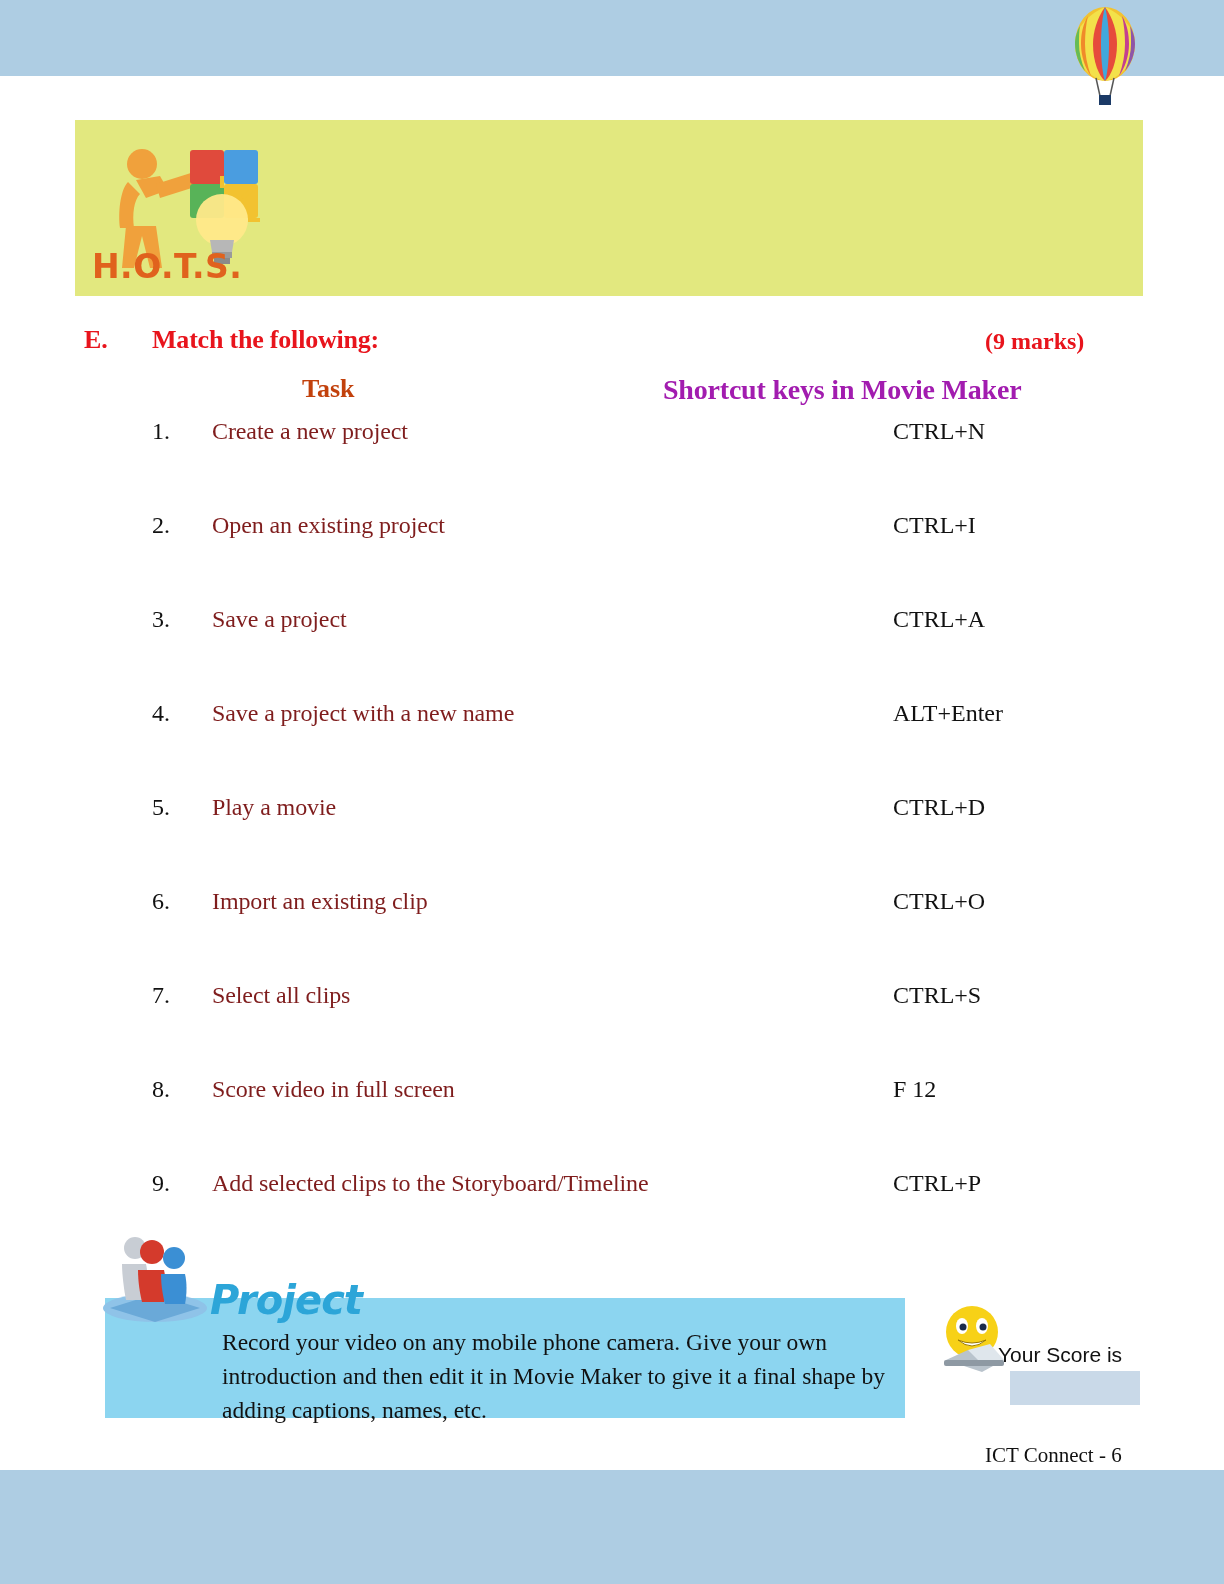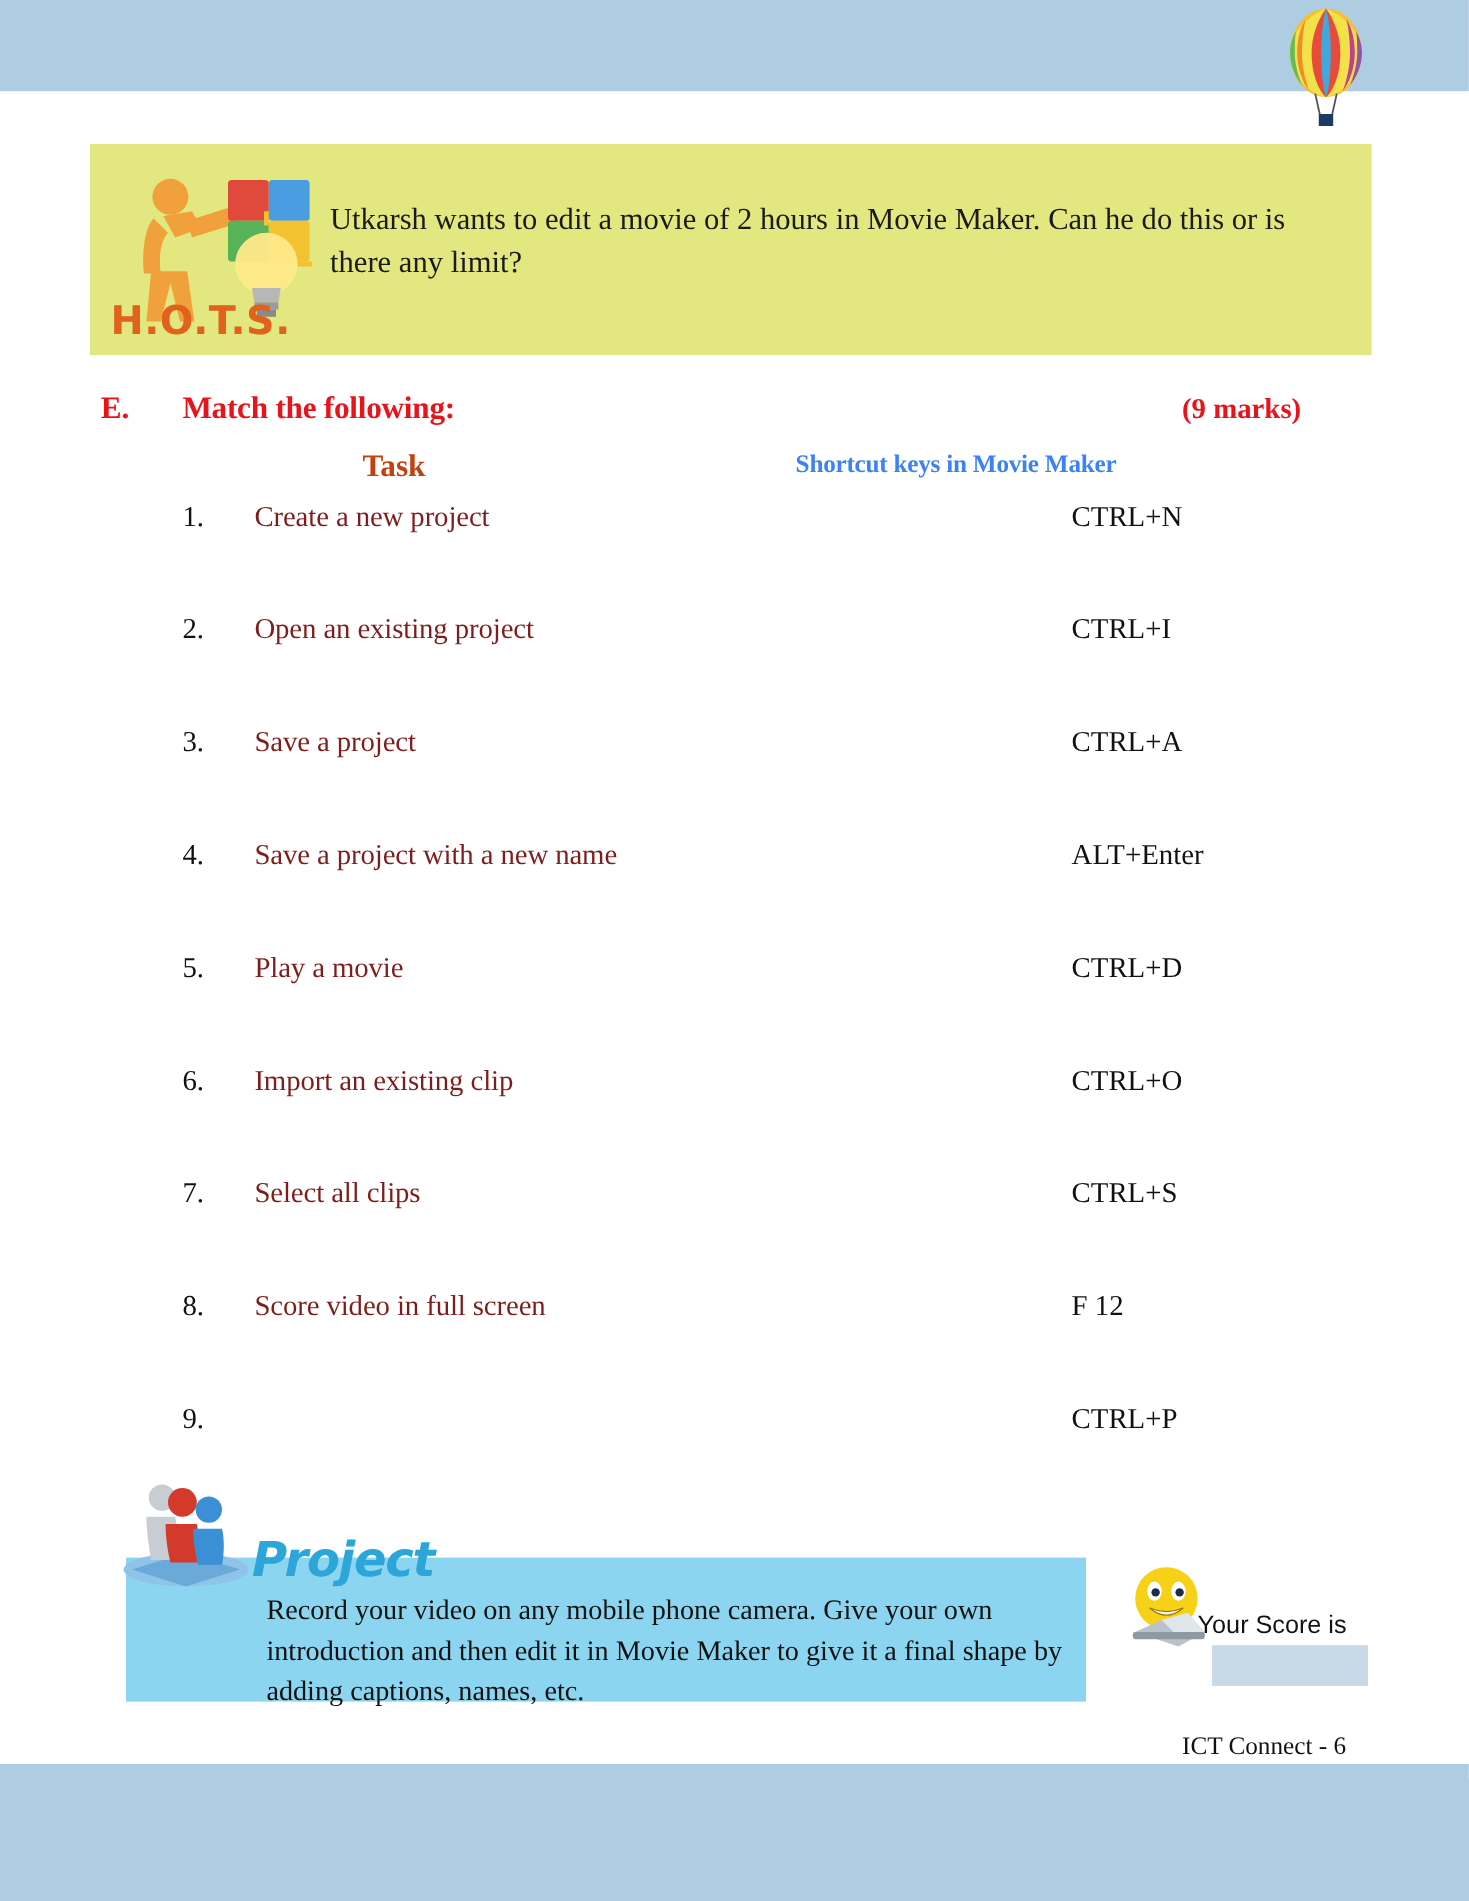--- a/index.html
+++ b/index.html
@@ -103,22 +103,22 @@
     top: 374px;
     font-weight: bold;
     font-size: 26px;
     color: #c2410c;
   }
   .col-head-keys {
     position: absolute;
     left: 663px;
     top: 374px;
     font-weight: bold;
-    font-size: 21px;
-    color: #3b82f6;
+    font-size: 28px;
+    color: #a21caf;
     letter-spacing: -0.2px;
     font-family: Liberation Serif, serif;
   }
   
   .match-list {
     position: absolute;
     left: 0;
     top: 418px;
     width: 1224px;
   }
@@ -274,21 +274,20 @@
       <circle cx="124" cy="92" r="26" fill="#ffe98a" opacity="0.95"></circle>
       <path d="M112 112 L136 112 L134 124 L114 124 Z" fill="#b7b7b7"></path>
       <rect x="114" y="124" width="20" height="6" fill="#9a9a9a"></rect>
       <rect x="116" y="130" width="16" height="6" fill="#8a8a8a"></rect>
       <line x1="124" y1="60" x2="124" y2="48" stroke="#f2c230" stroke-width="4"></line>
       <line x1="150" y1="92" x2="162" y2="92" stroke="#f2c230" stroke-width="4"></line>
       <line x1="144" y1="70" x2="154" y2="62" stroke="#f2c230" stroke-width="4"></line>
     </svg>
   </div>
   <div class="hots-label">H.O.T.S.</div>
-  <div class="hots-text">Utkarsh wants to edit a movie of 2 hours in Movie Maker. Can he do this or is there any limit?</div>
 
   <div class="sec-letter">E.</div>
   <div class="sec-title">Match the following:</div>
   <div class="sec-marks">(9 marks)</div>
 
   <div class="col-head-task">Task</div>
   <div class="col-head-keys">Shortcut keys in Movie Maker</div>
 
   <div class="match-list">
     <div class="match-row">
@@ -326,20 +325,21 @@
       <span class="m-task">Select all clips</span>
       <span class="m-key">CTRL+S</span>
     </div>
     <div class="match-row">
       <span class="m-num">8.</span>
       <span class="m-task">Score video in full screen</span>
       <span class="m-key">F 12</span>
     </div>
     <div class="match-row">
       <span class="m-num">9.</span>
+      <span class="m-task">Add selected clips to the Storyboard/Timeline</span>
       <span class="m-key">CTRL+P</span>
     </div>
   </div>
 
   <div class="project-box"></div>
   <div class="project-art">
     <svg viewBox="0 0 110 90" width="110" height="90">
       <ellipse cx="55" cy="76" rx="52" ry="14" fill="#8fc3e8"></ellipse>
       <path d="M10 76 L55 62 L100 76 L55 90 Z" fill="#6aa9d8"></path>
       <circle cx="35" cy="16" r="11" fill="#c8cdd4"></circle>

